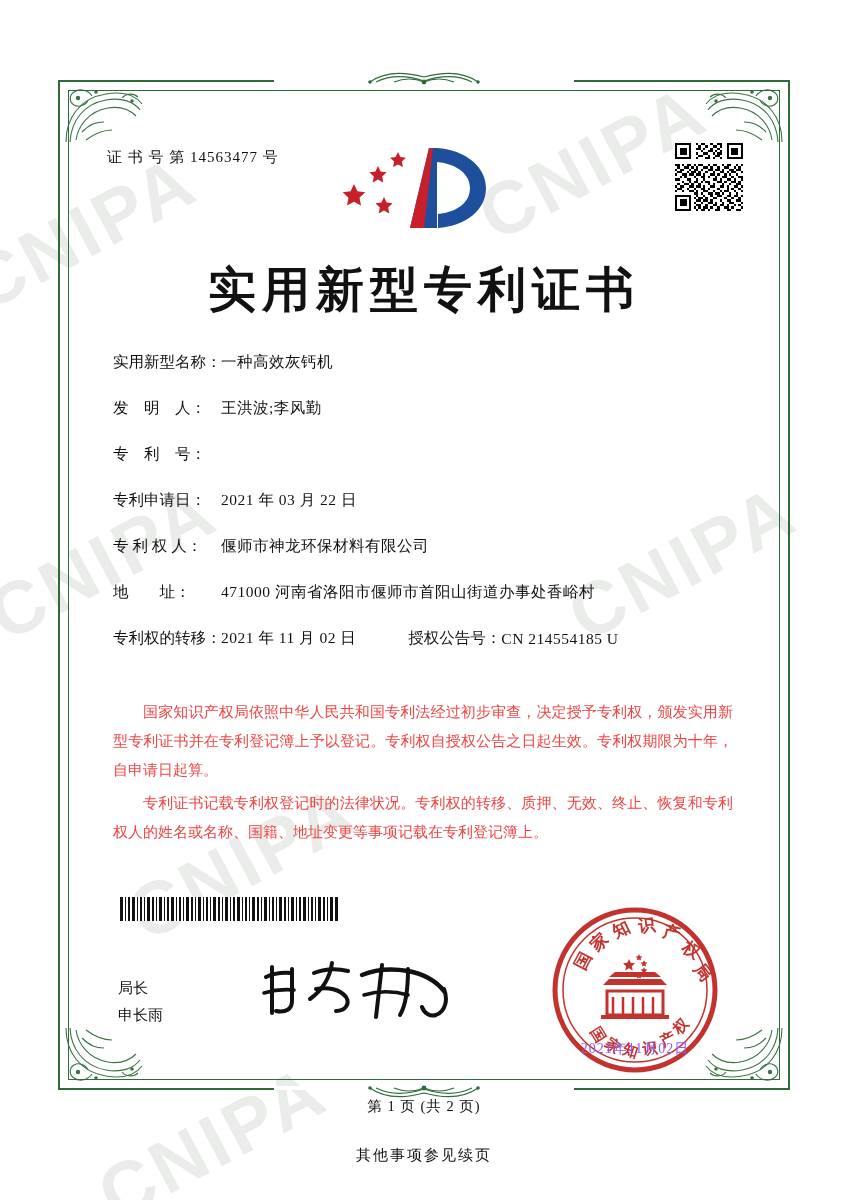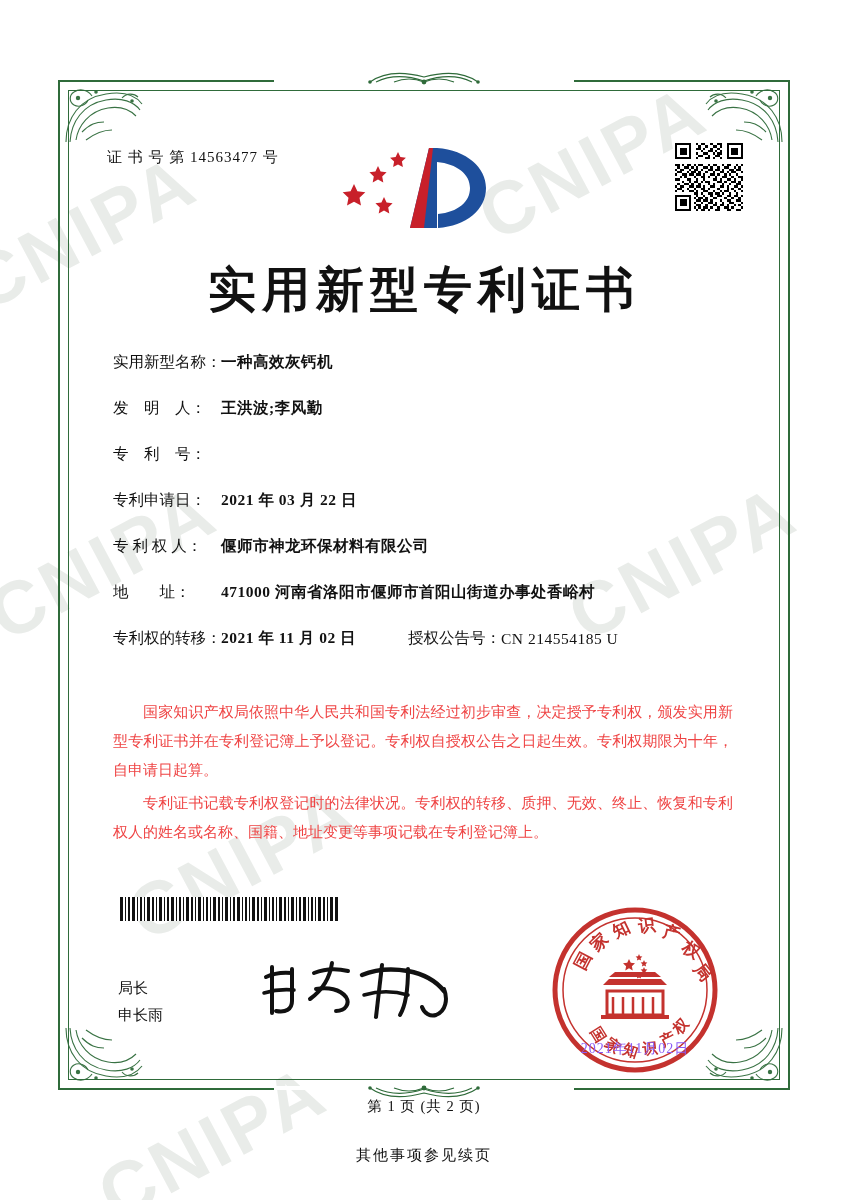--- a/index.html
+++ b/index.html
@@ -145,21 +145,20 @@
   }
   .field-label {
     width: 108px;
     flex: 0 0 108px;
     letter-spacing: 0px;
     white-space: pre;
   }
   .field-value {
     flex: 1 1 auto;
     letter-spacing: .5px;
-    font-weight: bold;
   }
   .field-row.dual .field-value { flex: 0 0 auto; }
   .field-label2 {
     margin-left: 52px;
     flex: 0 0 auto;
     white-space: pre;
   }
   .field-value2 {
     flex: 0 0 auto;
     letter-spacing: .5px;

